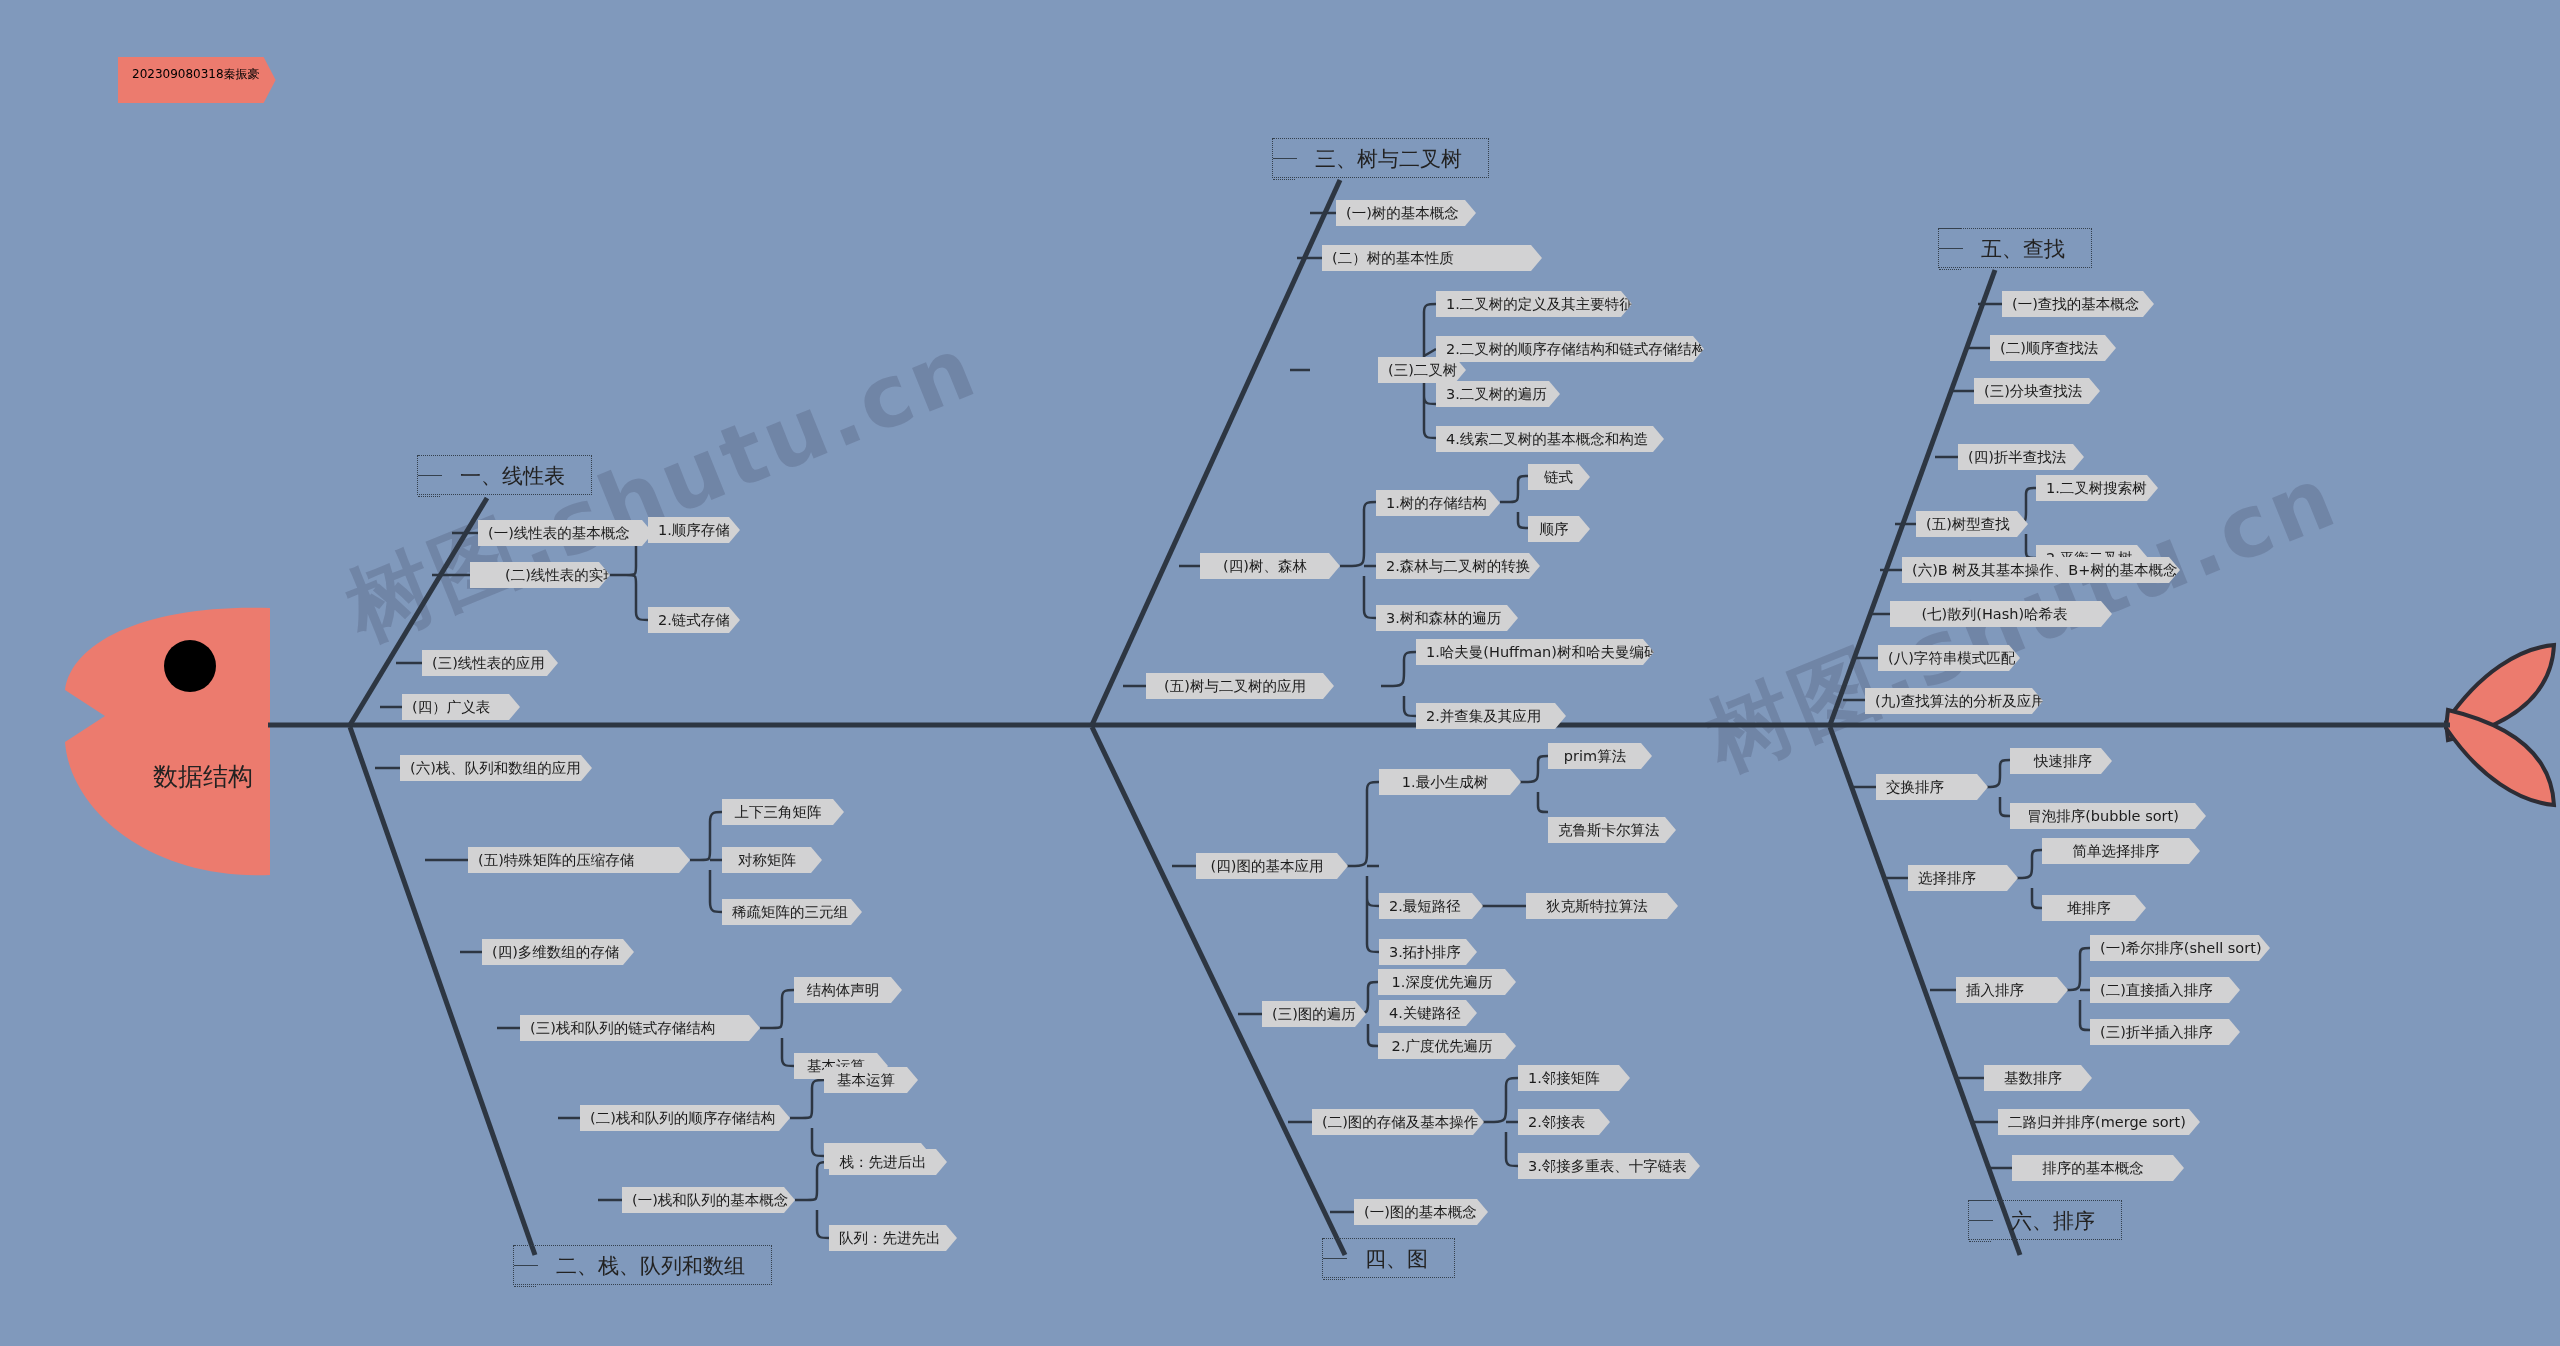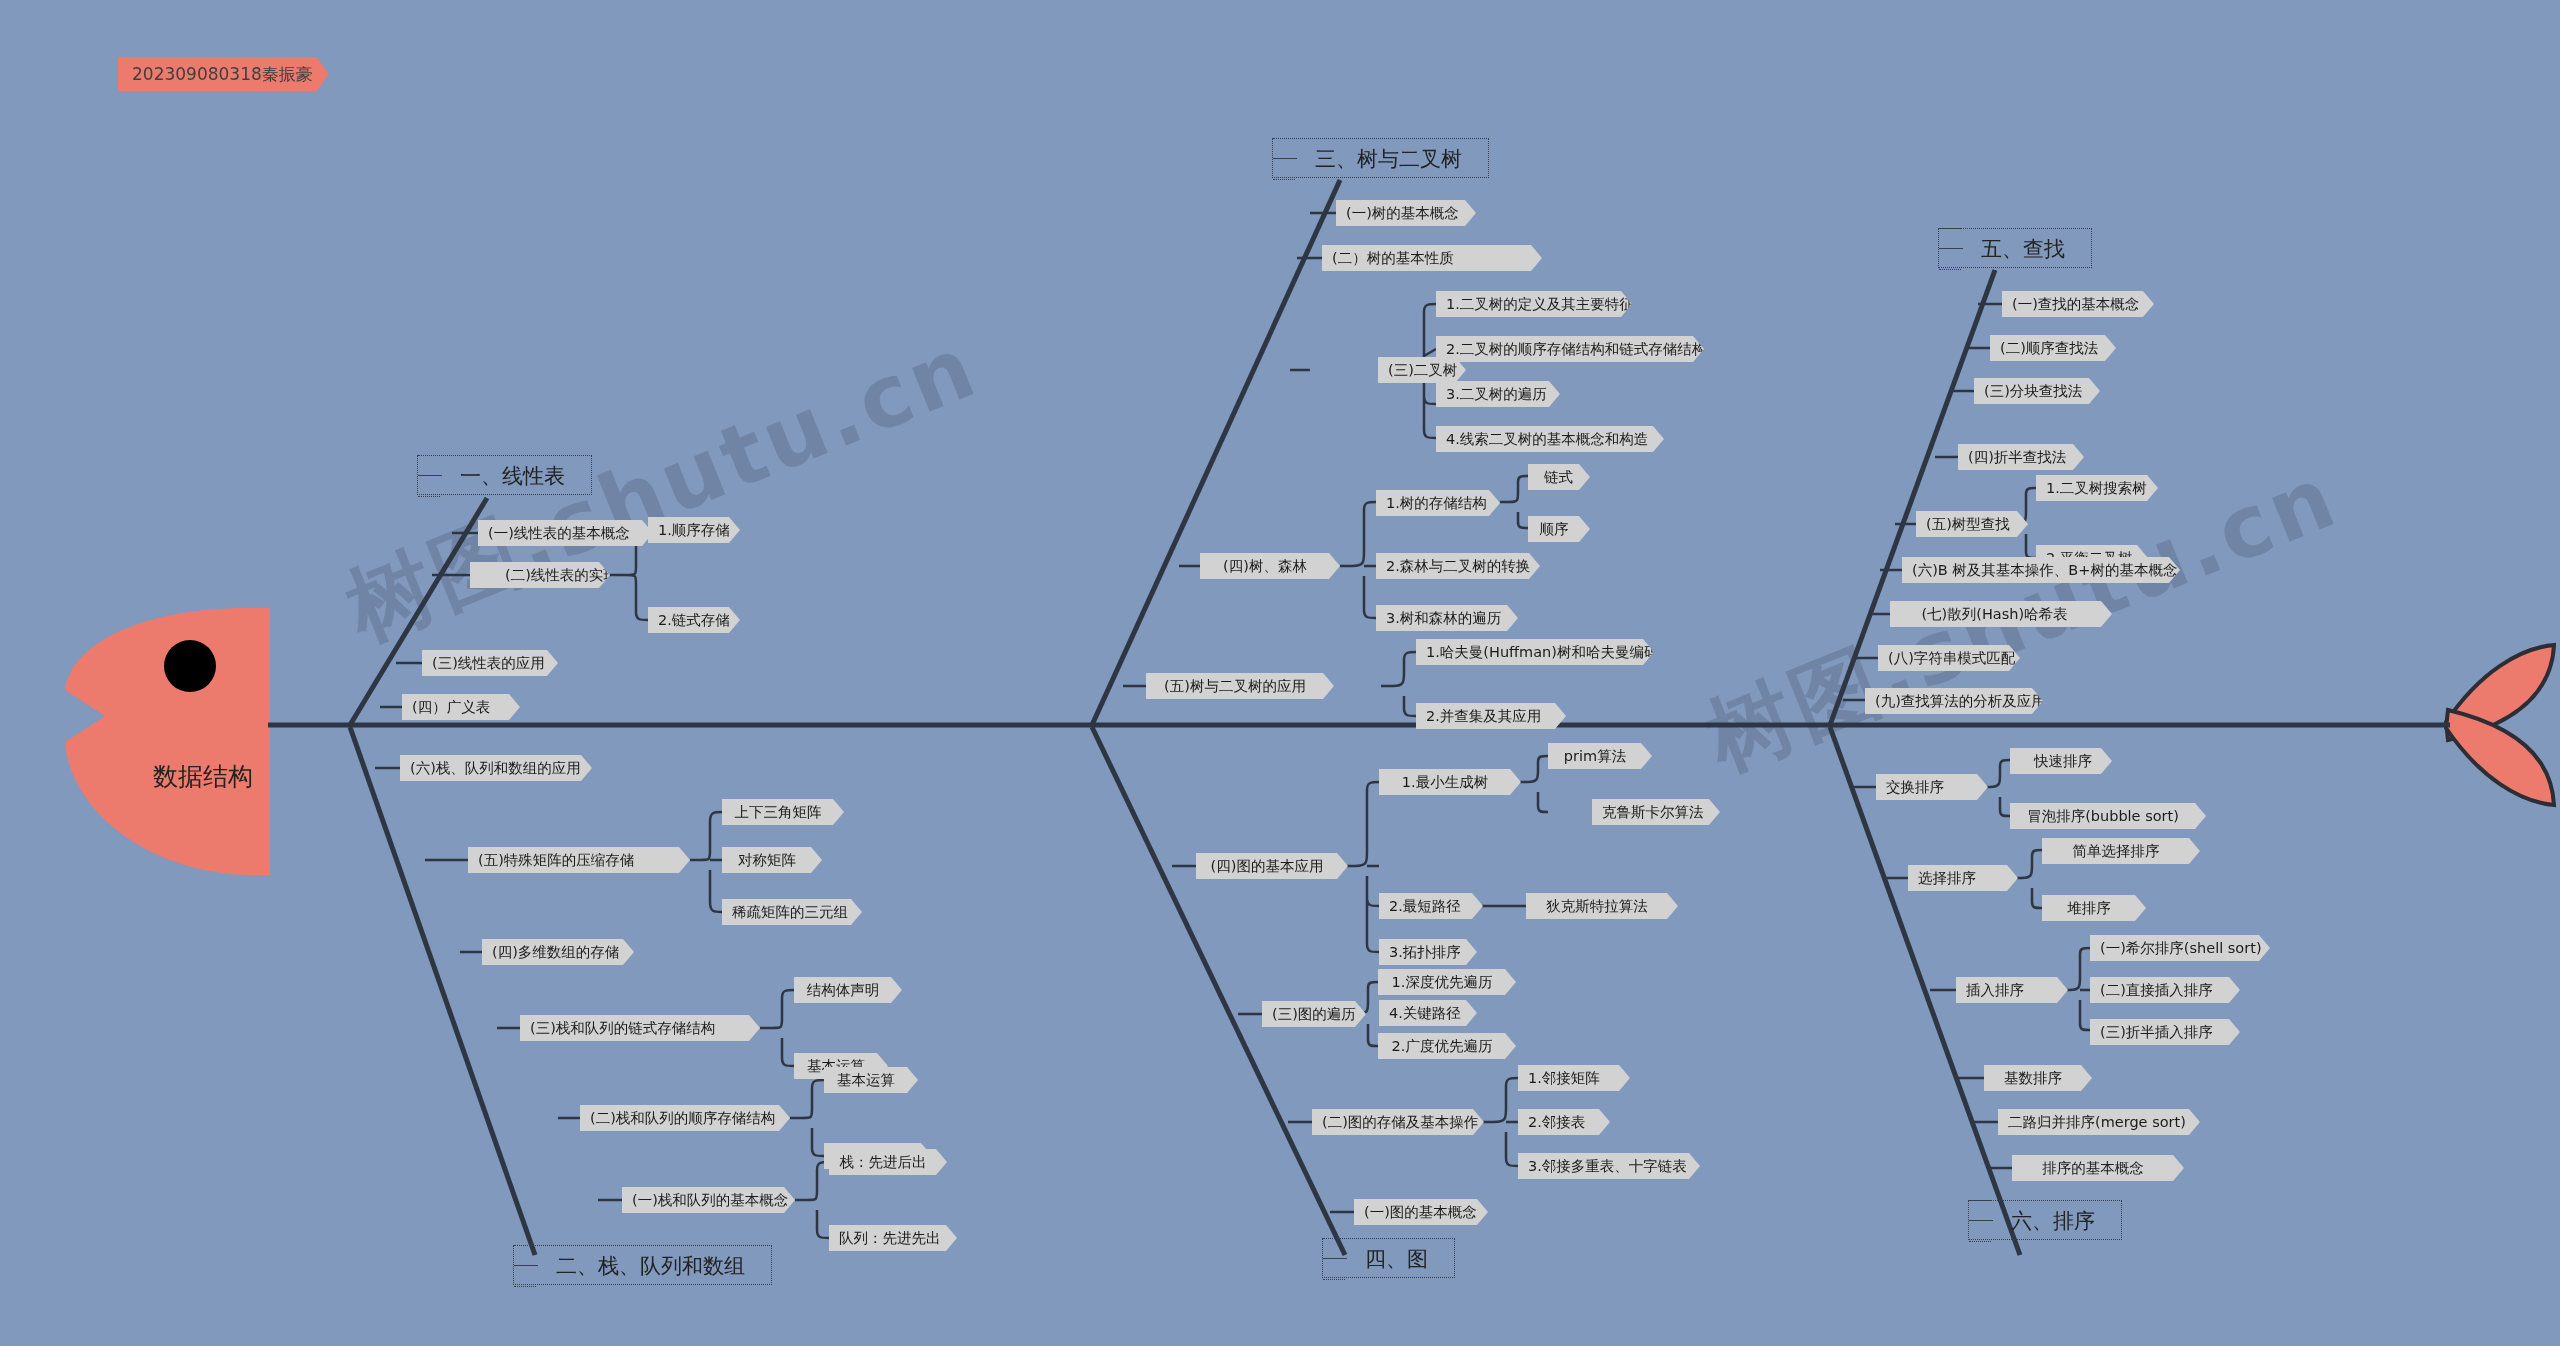--- a/index.html
+++ b/index.html
@@ -16,23 +16,23 @@
   .wm{
     position:absolute;color:rgba(90,105,135,.42);
     font-size:86px;font-weight:700;letter-spacing:4px;
     transform:rotate(-22deg);transform-origin:left top;
     white-space:nowrap;user-select:none;pointer-events:none;
   }
 
   
   .title-badge{
     position:absolute;left:118px;top:57px;
-    background:#EC7B6E;color:#404040;
-    font-size:17px;line-height:34px;height:34px;
-    padding:0 16px 0 14px;white-space:nowrap;
+    background:#EC7B6E;color:#000000;
+    font-size:12px;line-height:34px;height:34px;
+    padding:0 16px 12px 14px;white-space:nowrap;
     clip-path:polygon(0 0,calc(100% - 12px) 0,100% 50%,calc(100% - 12px) 100%,0 100%);
   }
 
   
   .head-label{
     position:absolute;left:108px;top:760px;width:190px;
     text-align:center;font-size:25px;color:#222;white-space:nowrap;
   }
 
   
@@ -293,21 +293,21 @@
   <div class="chip" style="left:1376px;top:553px;width:164px;">2.森林与二叉树的转换</div>
   <div class="chip" style="left:1376px;top:605px;width:142px;">3.树和森林的遍历</div>
 
   <div class="chip c" style="left:1146px;top:673px;width:188px;">(五)树与二叉树的应用</div>
   <div class="chip" style="left:1416px;top:639px;width:238px;">1.哈夫曼(Huffman)树和哈夫曼编码</div>
   <div class="chip" style="left:1416px;top:703px;width:150px;">2.并查集及其应用</div>
 
   <div class="chip c" style="left:1196px;top:853px;width:152px;">(四)图的基本应用</div>
   <div class="chip c" style="left:1379px;top:769px;width:142px;">1.最小生成树</div>
   <div class="chip c" style="left:1548px;top:743px;width:104px;">prim算法</div>
-  <div class="chip c" style="left:1548px;top:799px;width:128px;margin-left:44px;">克鲁斯卡尔算法</div>
+  <div class="chip c" style="left:1548px;top:817px;width:128px;">克鲁斯卡尔算法</div>
   <div class="chip" style="left:1379px;top:893px;width:104px;">2.最短路径</div>
   <div class="chip c" style="left:1526px;top:893px;width:152px;">狄克斯特拉算法</div>
   <div class="chip" style="left:1379px;top:939px;width:98px;">3.拓扑排序</div>
   <div class="chip" style="left:1379px;top:1000px;width:98px;">4.关键路径</div>
 
   <div class="chip c" style="left:1262px;top:1001px;width:104px;">(三)图的遍历</div>
   <div class="chip c" style="left:1378px;top:969px;width:138px;">1.深度优先遍历</div>
   <div class="chip c" style="left:1378px;top:1033px;width:138px;">2.广度优先遍历</div>
 
   <div class="chip c" style="left:1312px;top:1109px;width:172px;">(二)图的存储及基本操作</div>

